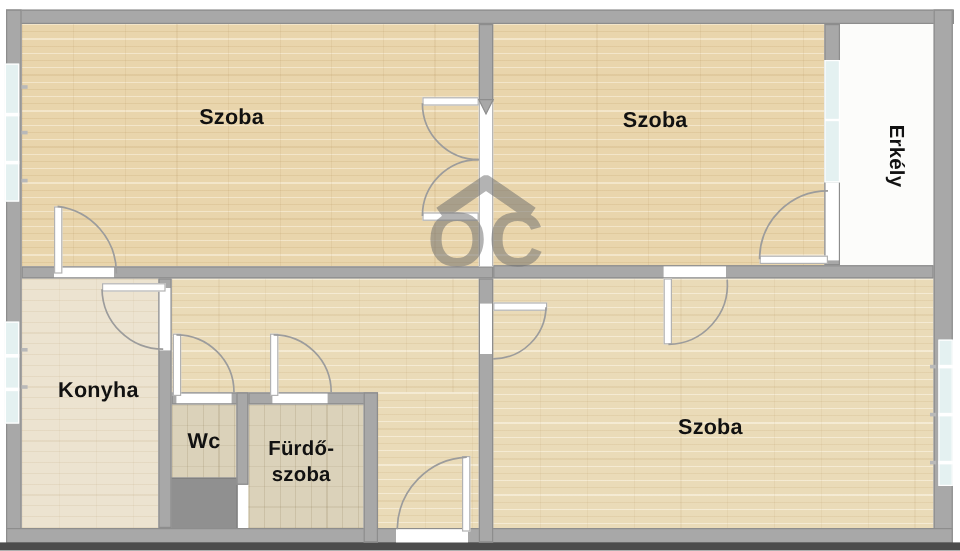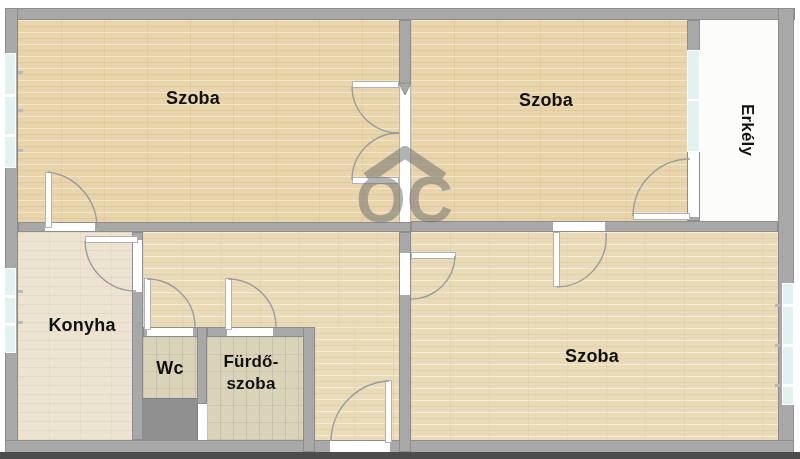--- a/index.html
+++ b/index.html
@@ -166,19 +166,19 @@
       <path d="M 8 32 L 46 6 L 84 32" fill="none" stroke="#6e6e6e" stroke-width="12"></path>
     </svg>
     <div class="wm-monogram">OC</div>
   </div>
 
   <div class="room-label" style="left:193px; top:98px;">Szoba</div>
   <div class="room-label" style="left:546px; top:100px;">Szoba</div>
   <div class="room-label" style="left:592px; top:356px;">Szoba</div>
   <div class="room-label" style="left:82px;  top:325px;">Konyha</div>
   <div class="room-label" style="left:170px; top:368px;">Wc</div>
-  <div class="room-label small two-line" style="left:251px; top:373px;">
+  <div class="room-label small two-line" style="left:251px; top:385px;">
     <span>Fürdő-</span><br>
     <span>szoba</span>
   </div>
   <div class="room-label small vertical" style="left:747px; top:130px;">Erkély</div>
 
 </div>
 
 </body></html>

